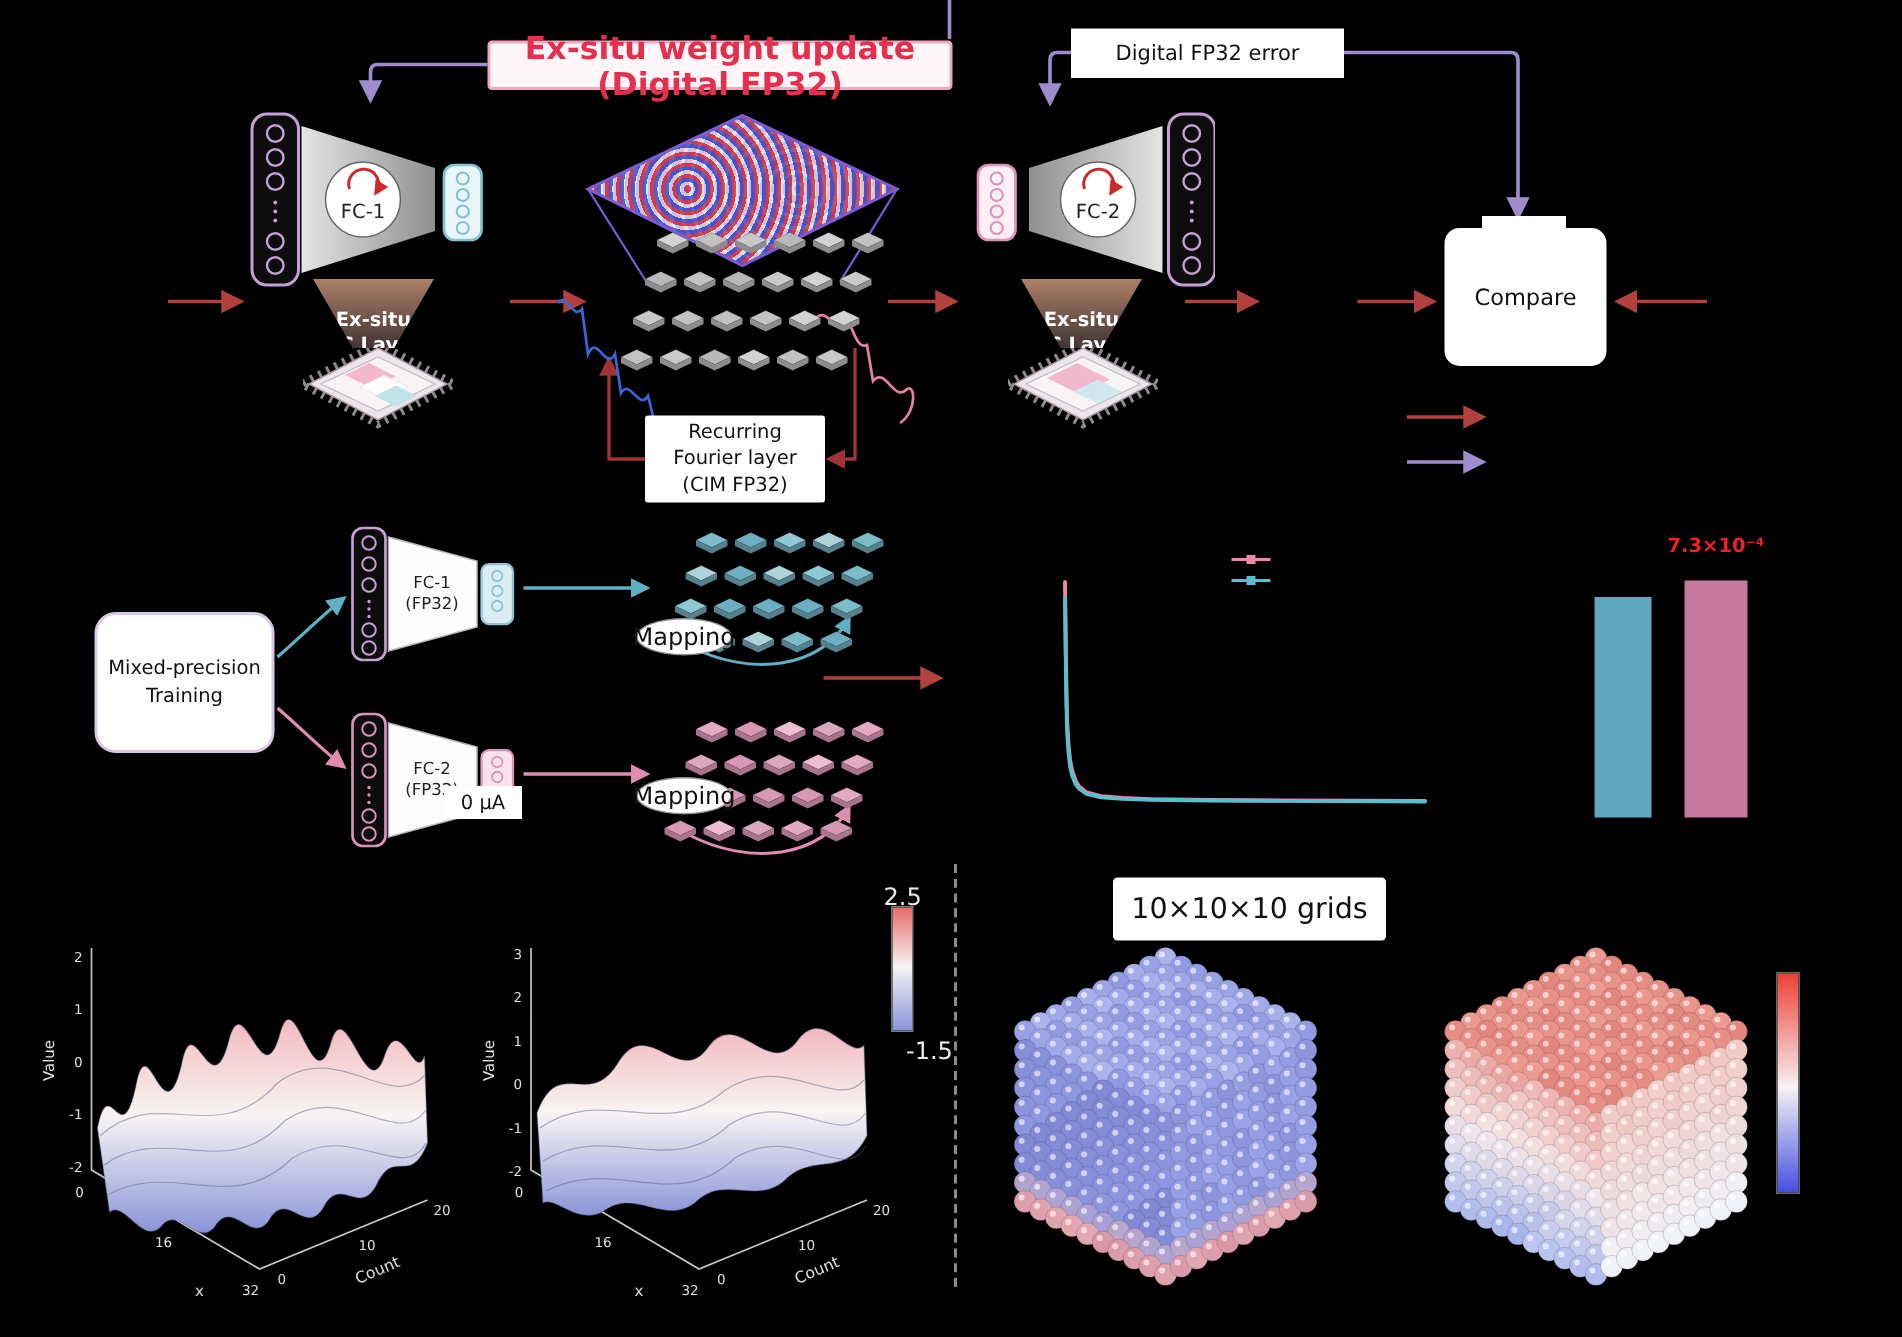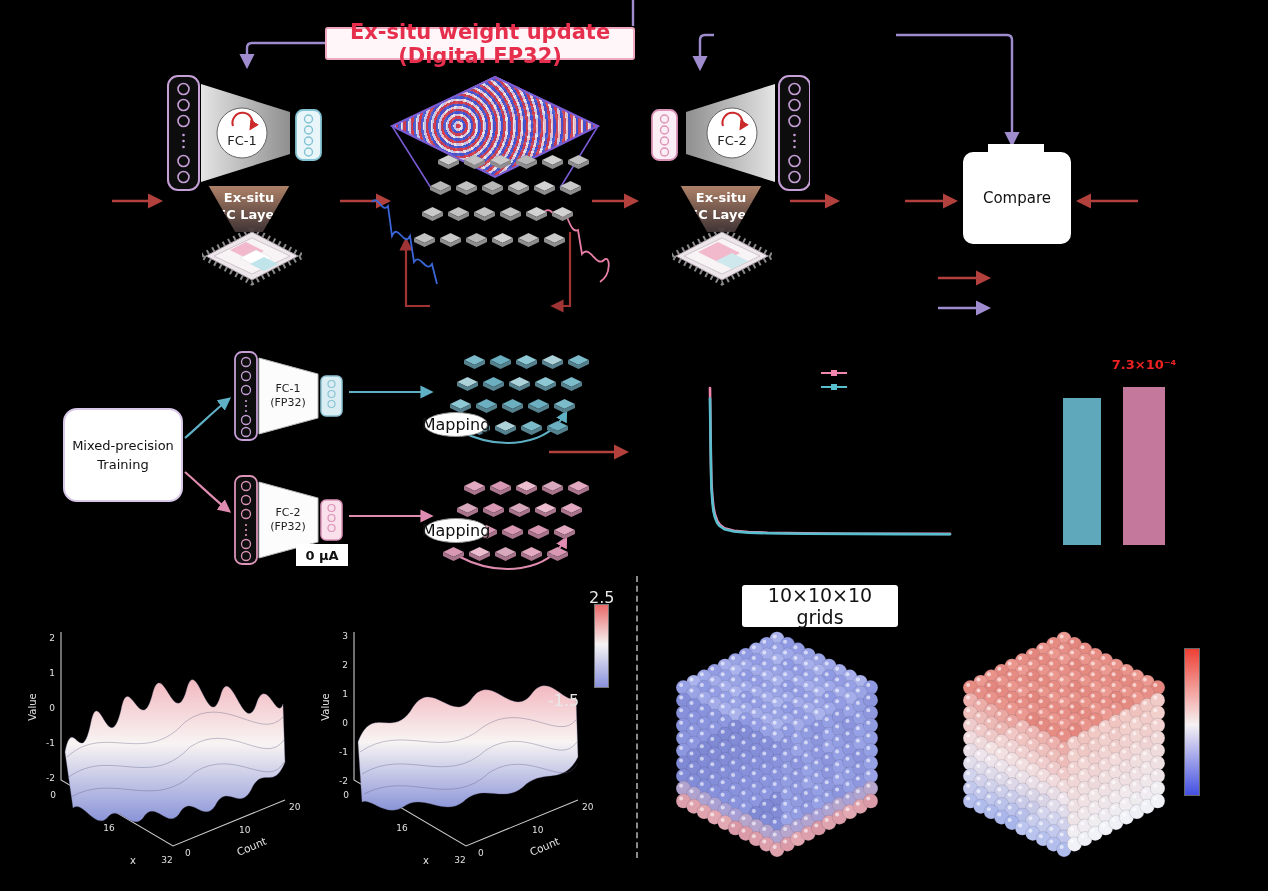--- a/index.html
+++ b/index.html
@@ -10,44 +10,44 @@
   .whitebox{position:absolute;background:#fff;display:flex;flex-direction:column;
             align-items:center;justify-content:center;text-align:center}
   #banner{left:325px;top:27px;width:310px;height:33px;background:#fef6f8;border:2px solid #eea9bf;
           border-radius:3px;color:#e62e4d;font-weight:bold;font-size:21px;z-index:10}
   #errorBox{left:714px;top:19px;width:182px;height:33px;font-size:14px;z-index:10}
   #compareTab{position:absolute;left:988px;top:144px;width:56px;height:12px;background:#fff;z-index:9}
   #compareBox{left:963px;top:152px;width:108px;height:92px;border-radius:10px;font-size:15px;z-index:10}
   #recurringBox{left:430px;top:277px;width:120px;height:58px;font-size:13px;line-height:1.35;border-radius:2px;z-index:10}
   .funnel{position:absolute;clip-path:polygon(12% 0,88% 0,63% 100%,37% 100%);
           background:linear-gradient(to bottom,rgba(188,140,112,.92),rgba(70,56,58,.92));
-          color:#fff;font-weight:bold;font-size:13px;text-align:center;line-height:1.3;padding-top:4px;z-index:7}
+          color:#fff;font-weight:bold;font-size:13px;text-align:center;line-height:1.3;padding-top:20px;z-index:7}
   #funnel1{left:196px;top:186px;width:106px;height:46px}
   #funnel2{left:668px;top:186px;width:106px;height:46px}
   #fourier{position:absolute;left:393px;top:76px;width:204px;height:100px;z-index:4;
            clip-path:polygon(50% 0,100% 50%,50% 100%,0 50%);
            background:
              repeating-radial-gradient(circle at 32% 50%, rgba(215,60,75,.85) 0 2.5px, rgba(250,250,255,.7) 2.5px 5px, rgba(65,85,215,.85) 5px 7.5px),
              repeating-radial-gradient(circle at 68% 50%, rgba(65,85,215,.85) 0 2.5px, rgba(250,250,255,.7) 2.5px 5px, rgba(215,60,75,.85) 5px 7.5px);}
   #trainingBox{left:63px;top:408px;width:120px;height:94px;border:2px solid #d9c7e8;border-radius:14px;
                font-size:13px;line-height:1.5;z-index:10}
   .mapping{width:64px;height:25px;border:1px solid #8f8f8f;border-radius:50%;font-size:16px;z-index:11}
   #mappingTop{left:424px;top:412px}
   #mappingBottom{left:424px;top:518px}
-  #currentLabel{left:296px;top:544px;width:52px;height:22px;font-size:13px;font-weight:bold;z-index:11}
-  #gridsTitle{left:742px;top:585px;width:156px;height:42px;font-size:19px;border-radius:3px;z-index:10}
+  #currentLabel{left:296px;top:524px;width:52px;height:22px;font-size:13px;font-weight:normal;z-index:11}
+  #gridsTitle{left:742px;top:585px;width:182px;height:42px;font-size:19px;border-radius:3px;z-index:10}
   #barAnno{left:1104px;top:357px;width:80px;text-align:center;color:#ee2222;font-weight:bold;font-size:13px;z-index:10}
   .bar{position:absolute;z-index:6}
   #barTeal{left:1063px;width:38px}
   #barPink{left:1123px;width:42px}
   #cbarMid{left:594px;top:604px;width:15px;height:84px;border:1px solid #777;z-index:6;
            background:linear-gradient(to bottom,#e96a6a,#f6f3f3 48%,#8a92dc)}
   .cbarLabel{position:absolute;color:#e9e9e9;font-size:16px;z-index:7}
   #cbarMax{left:589px;top:588px}
-  #cbarMin{left:548px;top:691px}
+  #cbarMin{left:604px;top:691px}
   #cbarRight{left:1184px;top:648px;width:16px;height:148px;border:1px solid #666;z-index:6;
              background:linear-gradient(to bottom,#ee4034,#f6f1f3 52%,#4450e2)}
   #divider{position:absolute;left:636px;top:576px;height:282px;width:0;border-left:2px dashed #8a8a8a;z-index:3}
   svg.layer{position:absolute;z-index:6}
   #arrows{position:absolute;left:0;top:0;z-index:5}
   .fcsvg{position:absolute;z-index:8}
   svg text{font-family:"DejaVu Sans","Liberation Sans",sans-serif}
 </style>
 </head>
 <body>
@@ -113,20 +113,23 @@
       <path d="M458,430 C500,452 548,446 566,412" stroke="#5fb0c4" stroke-width="2" marker-end="url(#mTeal)"></path>
       <path d="M458,556 C500,578 548,572 566,538" stroke="#e08cb0" stroke-width="2" marker-end="url(#mPink)"></path>
       <path d="M549,452 H626" stroke="#b2403c" stroke-width="2.4" marker-end="url(#mRed)"></path>
     </g>
   </svg>
 
   <div class="whitebox" id="banner">
     <span>Ex-situ weight update (Digital FP32)</span>
   </div>
 
+  <div class="whitebox" id="errorBox">
+    <span>Digital FP32 error</span>
+  </div>
 
   <svg class="fcsvg" style="left:166px;top:74px" width="170" height="118" viewBox="0 0 170 118">
     <defs>
       <linearGradient id="trapA1" x1="0" y1="0" x2="1" y2="0">
         <stop offset="0" stop-color="#f0f0f0"></stop>
           <stop offset="1" stop-color="#979797"></stop>
       </linearGradient>
       <marker id="rec1" viewBox="0 0 10 10" refX="7" refY="5" markerWidth="5" markerHeight="5" orient="auto">
           <path d="M0,0 L10,5 L0,10 z" fill="#cc2a2a"></path>
         </marker>
@@ -216,20 +219,25 @@
       <polygon points="58,88 68.5,83 79,88 68.5,93" fill="#b8b8b8" stroke="rgba(0,0,0,0.25)" stroke-width="0.5"></polygon>
       <polygon points="58,88 68.5,93 79,88 79,92 68.5,97 58,92" fill="#8d8d8d"></polygon>
       <polygon points="84,88 94.5,83 105,88 94.5,93" fill="#d2d2d2" stroke="rgba(0,0,0,0.25)" stroke-width="0.5"></polygon>
       <polygon points="84,88 94.5,93 105,88 105,92 94.5,97 84,92" fill="#8d8d8d"></polygon>
       <polygon points="110,88 120.5,83 131,88 120.5,93" fill="#c2c2c2" stroke="rgba(0,0,0,0.25)" stroke-width="0.5"></polygon>
       <polygon points="110,88 120.5,93 131,88 131,92 120.5,97 110,92" fill="#8d8d8d"></polygon>
       <polygon points="136,88 146.5,83 157,88 146.5,93" fill="#cac9c9" stroke="rgba(0,0,0,0.25)" stroke-width="0.5"></polygon>
       <polygon points="136,88 146.5,93 157,88 157,92 146.5,97 136,92" fill="#8d8d8d"></polygon>
     </svg>
 
+  <div class="whitebox" id="recurringBox">
+    <div>Recurring</div>
+    <div>Fourier layer</div>
+    <div>(CIM FP32)</div>
+  </div>
 
   <svg class="fcsvg" style="left:640px;top:74px" width="170" height="118" viewBox="0 0 170 118">
     <defs>
       <linearGradient id="trapA2" x1="1" y1="0" x2="0" y2="0">
         <stop offset="0" stop-color="#f0f0f0"></stop>
           <stop offset="1" stop-color="#979797"></stop>
       </linearGradient>
       <marker id="rec2" viewBox="0 0 10 10" refX="7" refY="5" markerWidth="5" markerHeight="5" orient="auto">
           <path d="M0,0 L10,5 L0,10 z" fill="#cc2a2a"></path>
         </marker>

